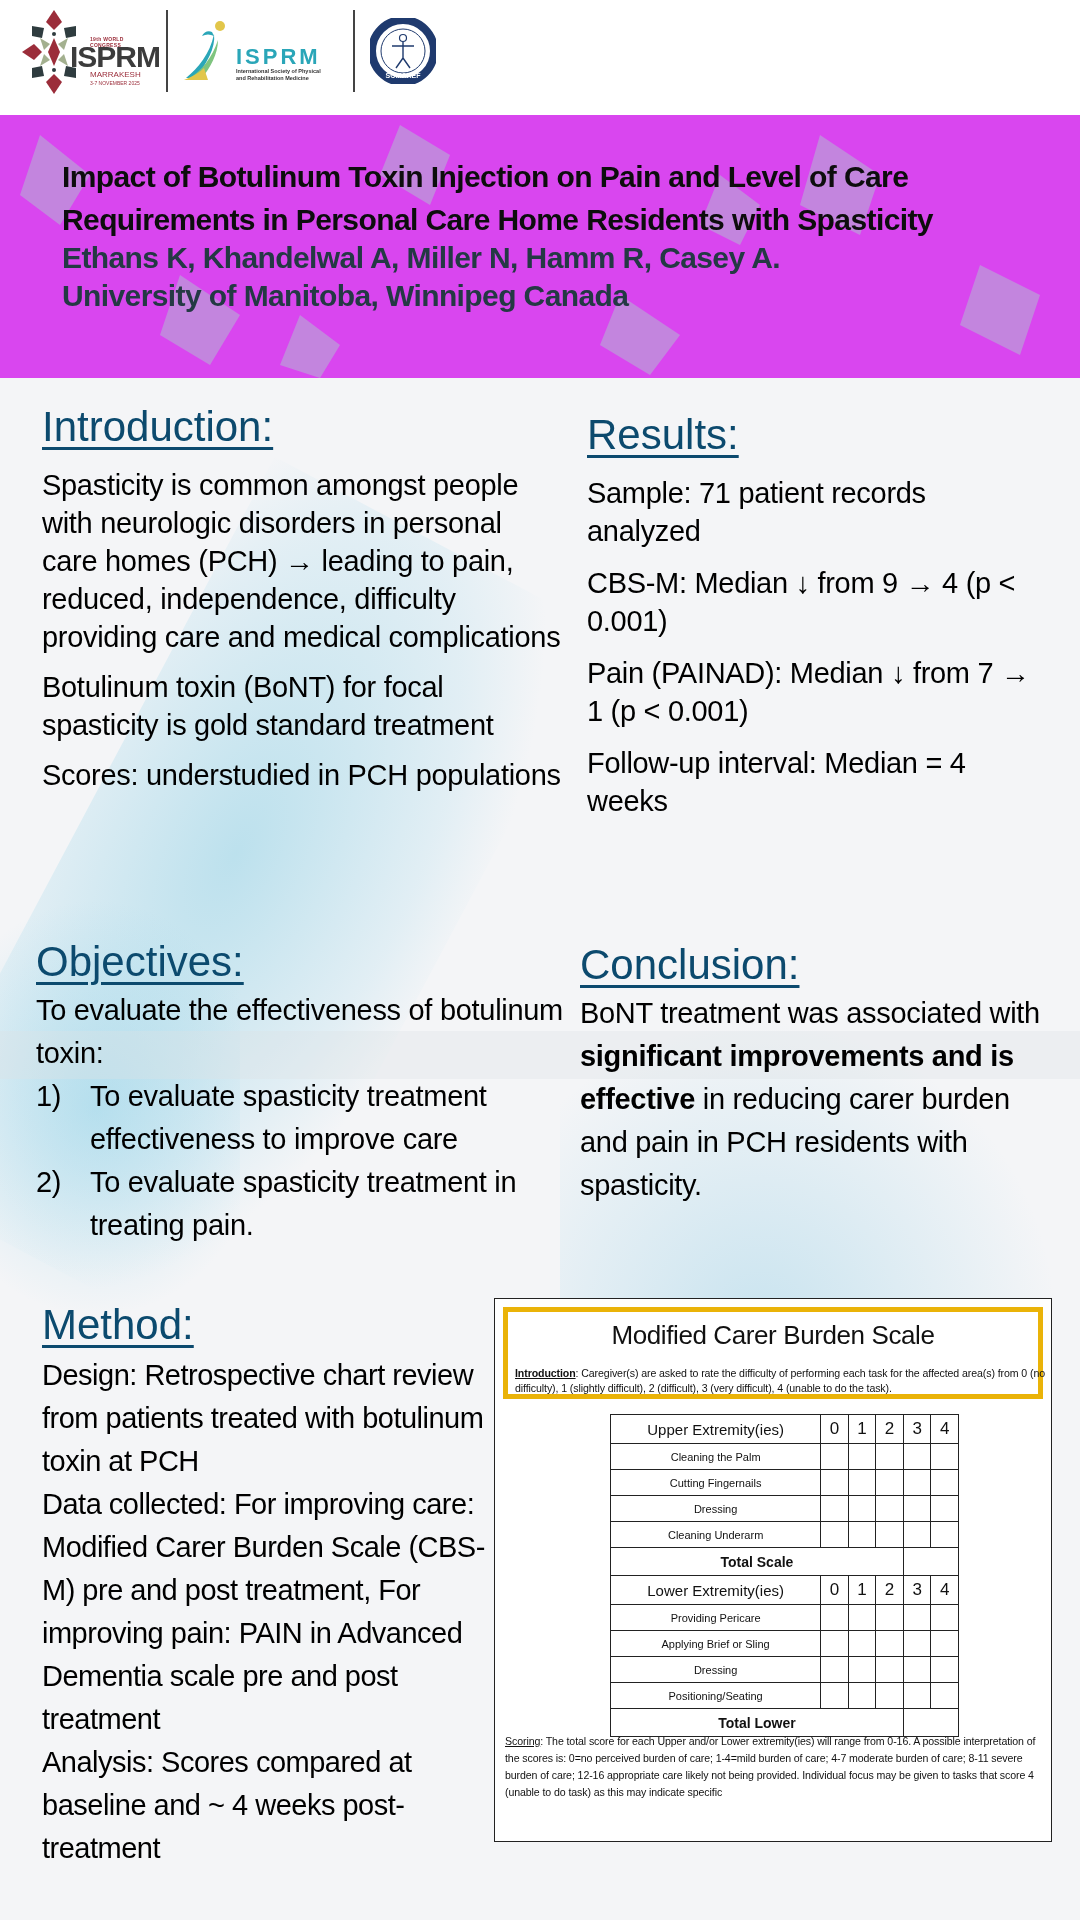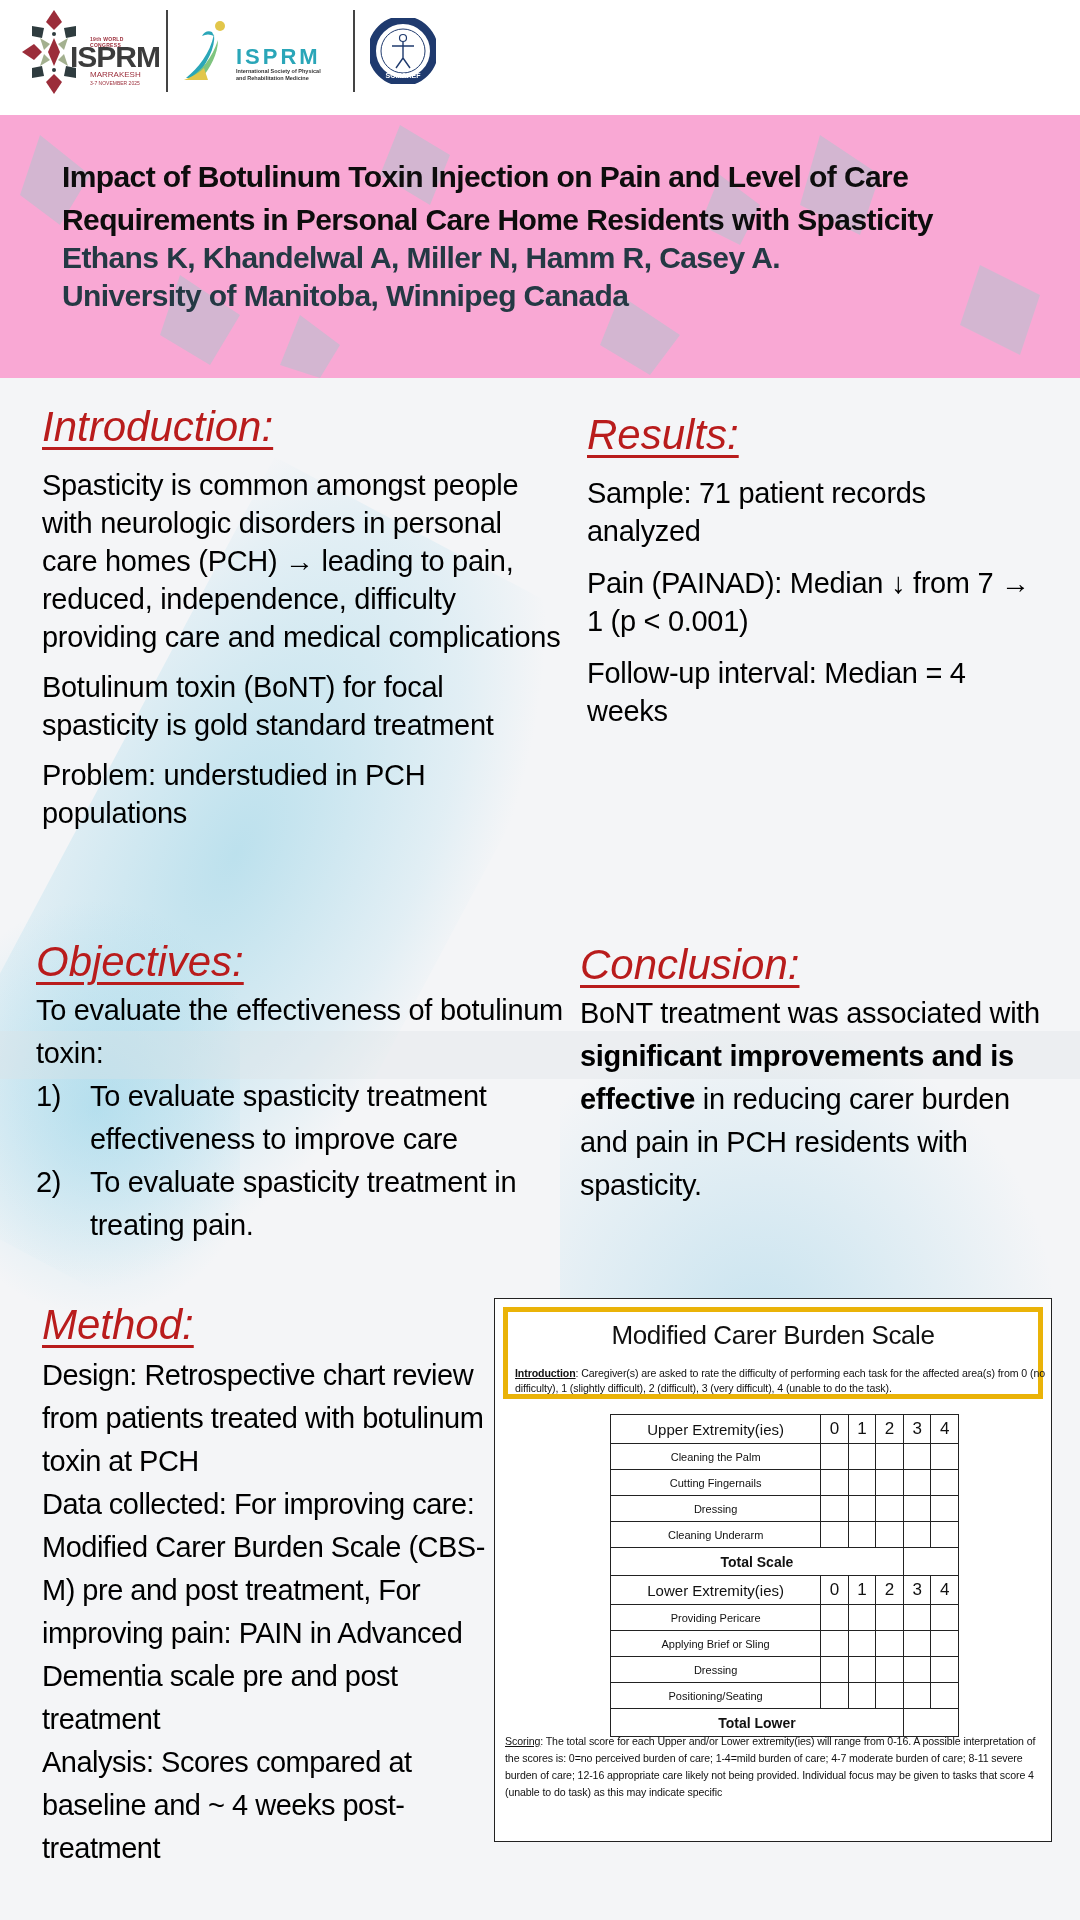--- a/index.html
+++ b/index.html
@@ -44,43 +44,42 @@
     .divider { position: absolute; top: 10px; width: 2px; height: 82px; background: #444; }
     .logo2 { position: absolute; left: 184px; top: 18px; width: 160px; height: 70px; }
     .logo2 .swoosh { position: absolute; left: 0; top: 0; width: 50px; height: 62px; }
     .logo2 .name { position: absolute; left: 52px; top: 26px; font-size: 22px; font-weight: bold; color: #2aa6b8; letter-spacing: 3px; }
     .logo2 .sub { position: absolute; left: 52px; top: 50px; font-size: 5.5px; color: #333; line-height: 7px; font-weight: bold; }
     .logo3 { position: absolute; left: 370px; top: 18px; width: 66px; height: 66px; }
 
     
     .banner {
       position: absolute; left: 0; top: 115px; width: 1080px; height: 263px;
-      background: #f9a8d4;
+      background: #d946ef;
       overflow: hidden;
     }
     .banner .pattern { position: absolute; left: 0; top: 0; width: 1080px; height: 263px; opacity: 0.5; }
     .banner .title {
       position: absolute; left: 62px; top: 40px; width: 980px;
       font-family: "Liberation Sans", sans-serif; font-weight: bold;
       font-size: 30px; line-height: 43px; color: #0d0d0d; letter-spacing: -0.6px;
     }
     .banner .authors, .banner .affil {
       position: absolute; left: 62px; width: 980px;
       font-weight: bold; font-size: 30px; line-height: 38px; color: #243944; letter-spacing: -0.6px;
     }
     .banner .authors { top: 124px; }
     .banner .affil { top: 162px; }
 
     
     .section { position: absolute; }
     .section h2 {
       font-weight: normal; font-size: 42px; line-height: 50px;
       text-decoration: underline; text-decoration-thickness: 3px; text-underline-offset: 6px;
-      color: #b91c1c;
-      font-style: italic;
+      color: #0c4a6e;
     }
     .section p { font-size: 29px; line-height: 38px; color: #000; }
 
     .intro { left: 42px; top: 402px; width: 520px; }
     .intro h2 { margin-bottom: 14px; }
     .intro p { margin-bottom: 12px; letter-spacing: -0.3px; }
 
     .results { left: 587px; top: 410px; width: 460px; }
     .results h2 { margin-bottom: 14px; }
     .results p { margin-bottom: 14px; letter-spacing: -0.3px; }
@@ -202,26 +201,27 @@
     <div>Requirements in Personal Care Home Residents with Spasticity</div>
   </div>
   <div class="authors">Ethans K, Khandelwal A, Miller N, Hamm R, Casey A.</div>
   <div class="affil">University of Manitoba, Winnipeg Canada</div>
 </div>
 
 <div class="section intro">
   <h2>Introduction:</h2>
   <p>Spasticity is common amongst people with neurologic disorders in personal care homes (PCH) → leading to pain, reduced, independence, difficulty providing care and medical complications</p>
   <p>Botulinum toxin (BoNT) for focal spasticity is gold standard treatment</p>
-  <p>Problem: understudied in PCH populations</p>
+  <p>Scores: understudied in PCH populations</p>
 </div>
 
 <div class="section results">
   <h2>Results:</h2>
   <p>Sample: 71 patient records analyzed</p>
+  <p>CBS-M: Median ↓ from 9 → 4 (p &lt; 0.001)</p>
   <p>Pain (PAINAD): Median ↓ from 7 → 1 (p &lt; 0.001)</p>
   <p>Follow-up interval: Median = 4 weeks</p>
 </div>
 
 <div class="section objectives">
   <h2>Objectives:</h2>
   <p class="lead">To evaluate the effectiveness of botulinum toxin:</p>
   <ol>
     <li>
       <span class="num">1)</span>

